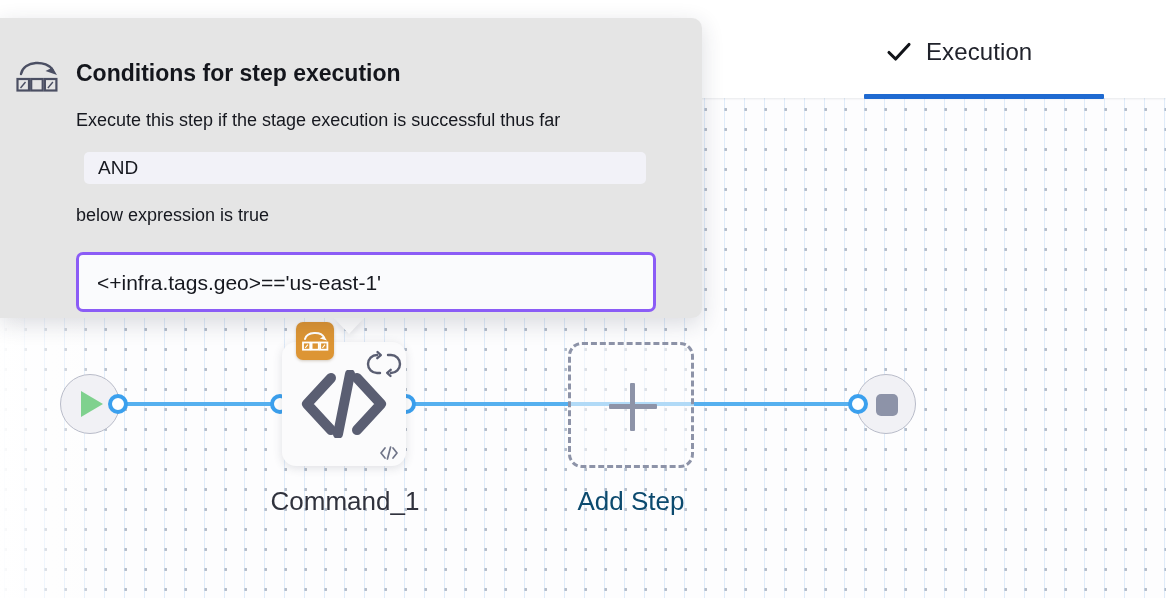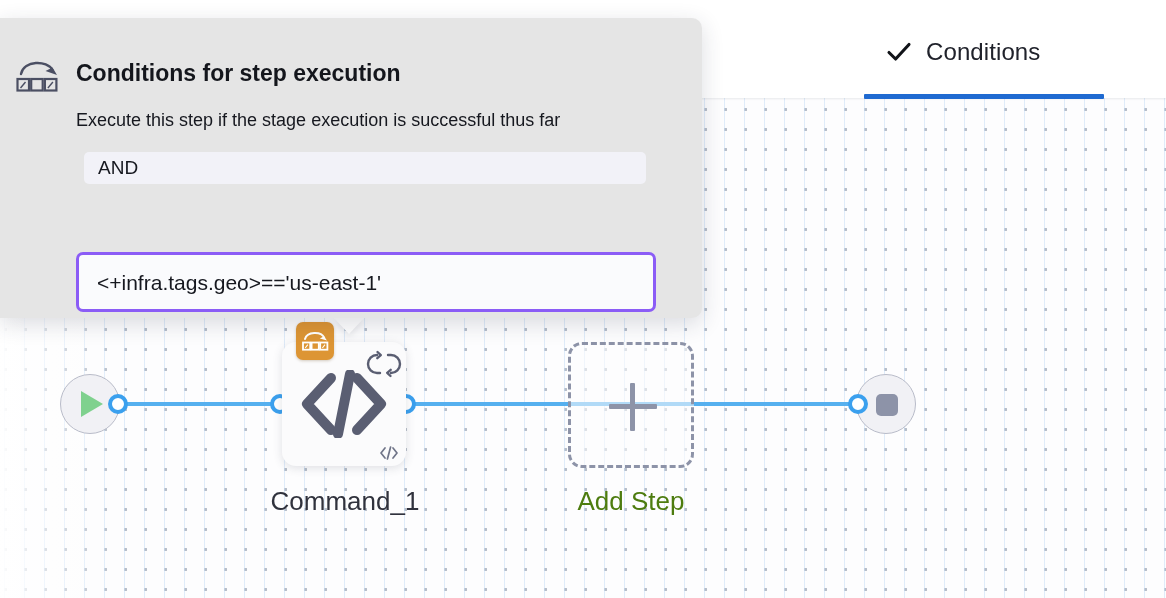--- a/index.html
+++ b/index.html
@@ -214,21 +214,21 @@
     width: 5px; height: 48px;
     background: #8d93a8;
     border-radius: 1px;
   }
   #add-step-label {
     position: absolute;
     left: 506px; top: 486px;
     width: 250px;
     text-align: center;
     font-size: 26px;
-    color: #4d7c0f;
+    color: #0c4a6e;
     white-space: nowrap;
   }
 
   
   #tooltip {
     position: absolute;
     left: 0px; top: 18px;
     width: 702px;
     height: 300px;
     background: #e5e5e5;
@@ -376,21 +376,21 @@
     <div class="tab" id="tab-environment">
       <span>ronment</span>
     </div>
 
     <div class="tab" id="tab-execution">
       <span class="tab-check">
         <svg width="26" height="26" viewBox="0 0 26 26">
           <path d="M3 13.5 L9.6 20 L23 5.5" fill="none" stroke="#111318" stroke-width="3.1" stroke-linecap="round" stroke-linejoin="round"></path>
         </svg>
       </span>
-      <span>Conditions</span>
+      <span>Execution</span>
     </div>
 
   </div>
 </div>
 <div id="tab-underline"></div>
 
 <div id="tooltip-tail"></div>
 <div id="tooltip">
 
   <svg id="tt-icon" viewBox="0 0 46 46">
@@ -404,17 +404,18 @@
   </svg>
 
   <div id="tt-title">Conditions for step execution</div>
 
   <div id="tt-and-field">
     <div id="tt-and-value">AND</div>
   </div>
 
   <div id="tt-line1">Execute this step if the stage execution is successful thus far</div>
 
+  <div id="tt-line2">below expression is true</div>
 
   <div id="tt-expr-box">
     <div id="tt-expr-value">&lt;+infra.tags.geo&gt;=='us-east-1'</div>
   </div>
 </div>
 
 </body></html>

